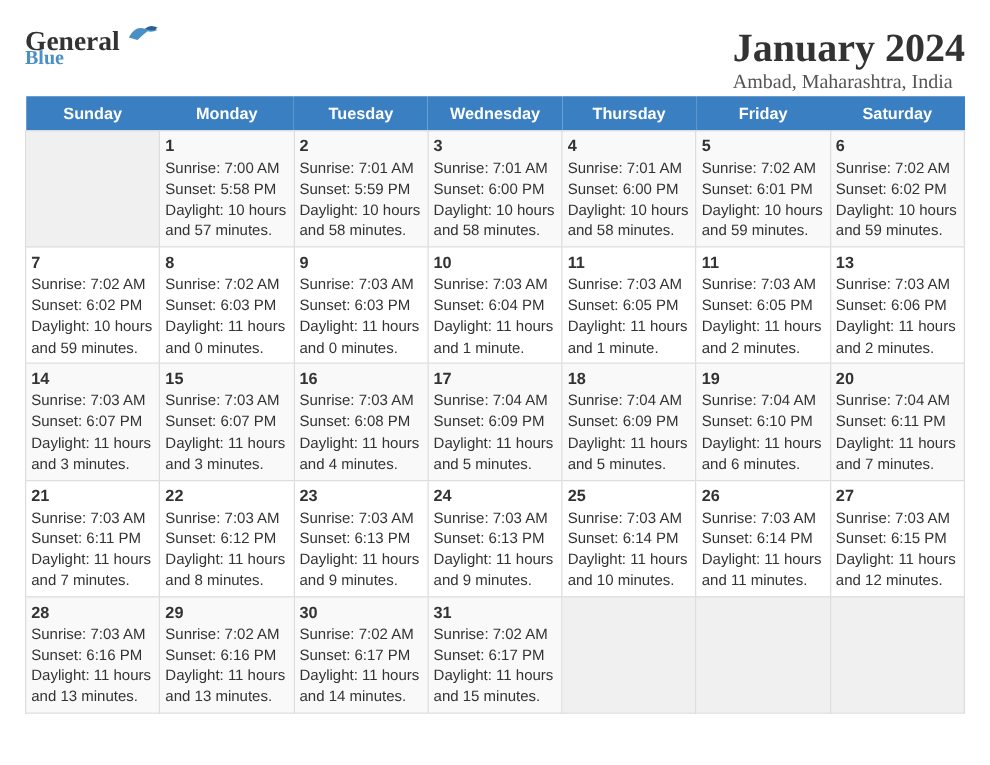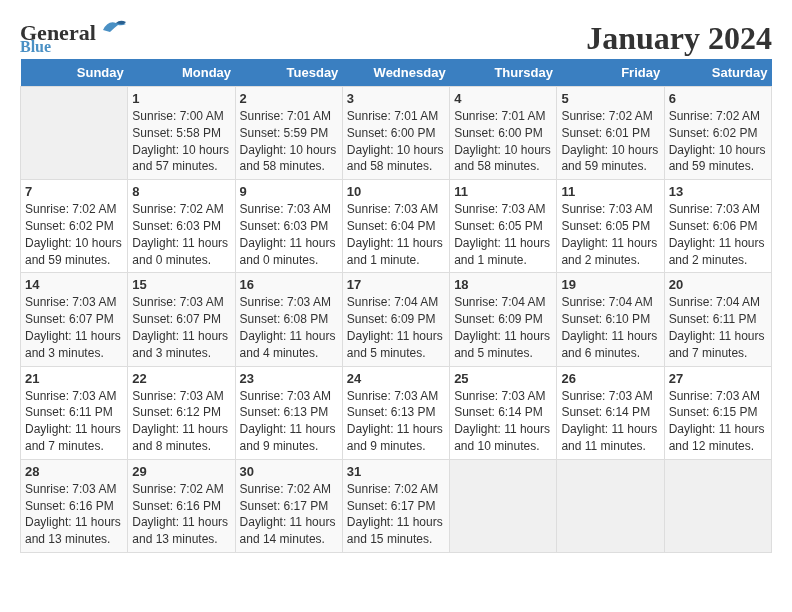--- a/index.html
+++ b/index.html
@@ -36,21 +36,21 @@
     }
     table {
       width: 100%;
       border-collapse: collapse;
       font-size: 11px;
     }
     thead tr th {
       background-color: #3a7fc1;
       color: #fff;
       padding: 6px 4px;
-      text-align: right;
+      text-align: center;
       font-size: 13px;
       font-weight: bold;
     }
     tbody tr td {
       vertical-align: top;
       padding: 4px 4px;
       border: 1px solid #ddd;
       width: calc(100% / 7);
       height: 90px;
     }
@@ -84,20 +84,21 @@
       <span style="font-size:22px; font-weight:bold; color:#333;">General</span>
       <svg width="30" height="22" viewBox="0 0 30 22" style="margin-left:2px; margin-top:-8px;">
         <path d="M5,12 Q10,2 18,5 Q22,3 28,6 Q24,8 20,7 Q16,10 12,14 Z" fill="#4a90c4"></path>
         <path d="M18,5 Q22,1 28,4 Q26,7 22,6 Z" fill="#2a6090"></path>
       </svg>
     </div>
     <span style="font-size:16px; font-weight:bold; color:#4a90c4; margin-top:-8px;">Blue</span>
   </div>
   <div class="title-block">
     <div class="month-title">January 2024</div>
+    <div class="location">Ambad, Maharashtra, India</div>
   </div>
 </div>
 
 <table>
   <thead>
     <tr>
     <th>Sunday</th>
         <th>Monday</th>
         <th>Tuesday</th>
         <th>Wednesday</th>

